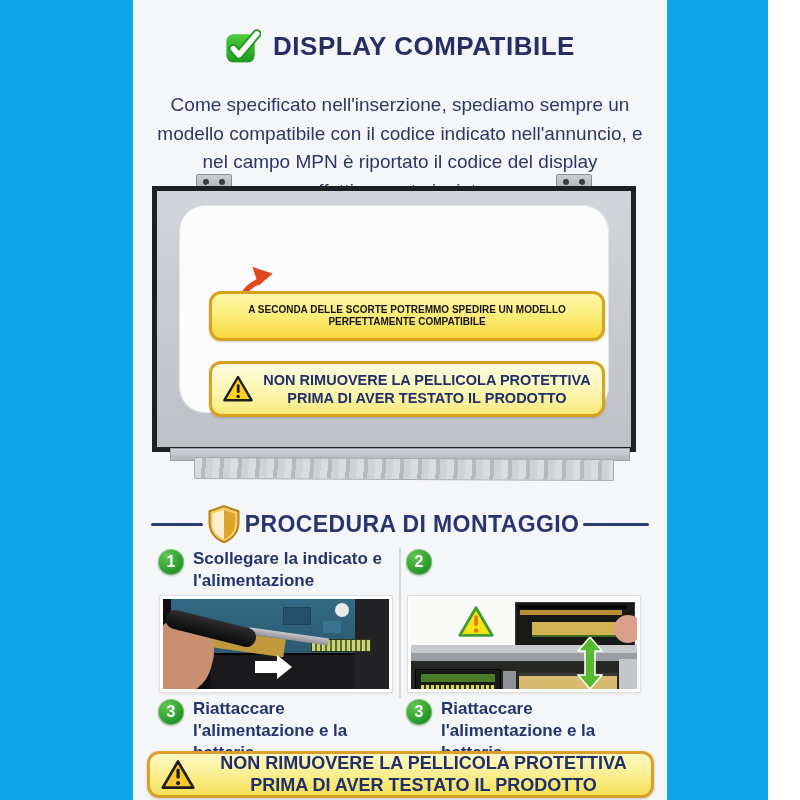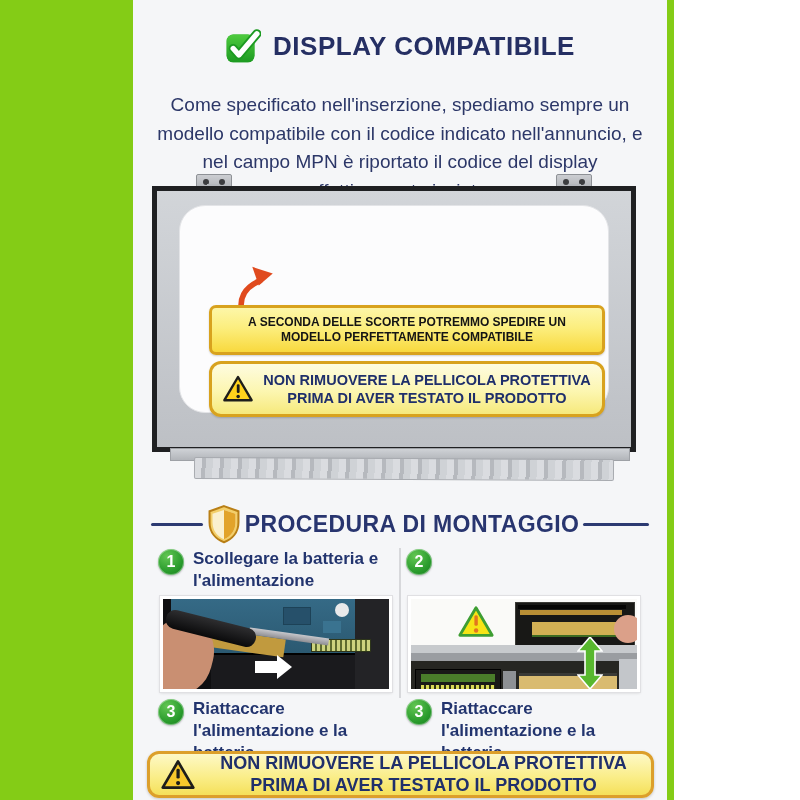--- a/index.html
+++ b/index.html
@@ -1,17 +1,17 @@
 <!DOCTYPE html>
 <html><head>
 <meta charset="utf-8">
 <style>
   html,body{margin:0;padding:0;}
   body{width:800px;height:800px;background:#ffffff;font-family:"Liberation Sans",sans-serif;overflow:hidden;}
-  .stage{position:relative;width:674px;height:800px;background:#84cc16;}
+  .stage{position:relative;width:740px;height:800px;background:#0ea5e9;padding-left:28px;}
   .content-col{position:absolute;left:133px;top:0;width:534px;height:800px;background:#f5f6f8;}
 
   
   .hdr{position:absolute;left:133px;top:28px;width:534px;display:flex;align-items:center;justify-content:center;gap:12px;}
   .check-badge{width:36px;height:36px;flex:0 0 auto;}
   .hdr-title{color:#252f63;font-size:26px;font-weight:700;letter-spacing:.5px;}
 
   .intro{position:absolute;left:150px;top:72px;width:500px;text-align:center;
          color:#2c3768;font-size:19px;line-height:1.5;}
 
@@ -30,23 +30,23 @@
 
   .metal-strip{position:absolute;left:18px;right:6px;top:262px;height:11px;
                background:linear-gradient(180deg,#cfd2d6,#b2b5ba);border:1px solid #9ea1a6;}
   .foil{position:absolute;left:42px;right:22px;top:272px;height:20px;transform:rotate(.3deg);
         background:repeating-linear-gradient(93deg,#dadce0 0 7px,#b6b9be 7px 11px,#cfd2d6 11px 18px);
         border:1px solid #a8abb0;border-radius:2px;}
 
   .ylabel{position:absolute;left:52px;width:396px;box-sizing:border-box;border-radius:12px;
           display:flex;align-items:center;justify-content:center;text-align:center;
           border:3px solid #d8a21e;box-shadow:0 1px 2px rgba(0,0,0,.18);}
-  .ylabel-stock{top:114px;height:50px;padding:4px 14px;
+  .ylabel-stock{top:100px;height:50px;padding:4px 14px;
           background:linear-gradient(180deg,#fdf6a8 0%,#fcee7e 45%,#f8d93e 100%);
-          color:#141414;font-weight:700;font-size:12px;line-height:1.25;border-radius:7px;}
+          color:#141414;font-weight:700;font-size:10px;line-height:1.25;}
   .ylabel-film{top:170px;height:56px;padding:4px 10px;gap:8px;
           background:linear-gradient(180deg,#fefce0 0%,#fcf6b0 55%,#f6e97c 100%);
           color:#1f2f6b;font-weight:700;font-size:14.5px;line-height:1.25;}
   .red-arrow{position:absolute;left:70px;top:74px;width:58px;height:54px;}
 
   
   .proc-hdr{position:absolute;left:133px;top:504px;width:534px;display:flex;align-items:center;justify-content:center;gap:4px;}
   .proc-line{height:3px;background:#2c3a72;border-radius:2px;}
   .proc-line-l{width:52px;} .proc-line-r{width:66px;}
   .shield{width:34px;height:40px;flex:0 0 auto;}
@@ -177,21 +177,21 @@
       <path d="M20 2 L37 8 V21 C37 33 29.5 41 20 44.5 C10.5 41 3 33 3 21 V8 Z" fill="#f3cf6a" stroke="#b97f16" stroke-width="2.4"></path>
       <path d="M20 6.5 L33.5 11 V21 C33.5 31 27.5 38 20 41 C12.5 38 6.5 31 6.5 21 V11 Z" fill="#faf0cf"></path>
       <path d="M20 6.5 L33.5 11 V21 C33.5 31 27.5 38 20 41 Z" fill="#e2a32a"></path>
     </svg>
     <div class="proc-title">PROCEDURA DI MONTAGGIO</div>
     <div class="proc-line proc-line-r"></div>
   </div>
 
   <div class="step" style="left:158px;top:548px;">
     <span class="badge">1</span>
-    <span class="step-text">Scollegare la batteria e l'alimentazione</span>
+    <span class="step-text">Scollegare la indicato e l'alimentazione</span>
   </div>
   <div class="step" style="left:406px;top:548px;">
     <span class="badge">2</span>
   </div>
 
   <div class="col-div"></div>
 
   <div class="photo" style="left:160px;">
     <div class="photo-in p1">
       <div class="pcb"></div>

